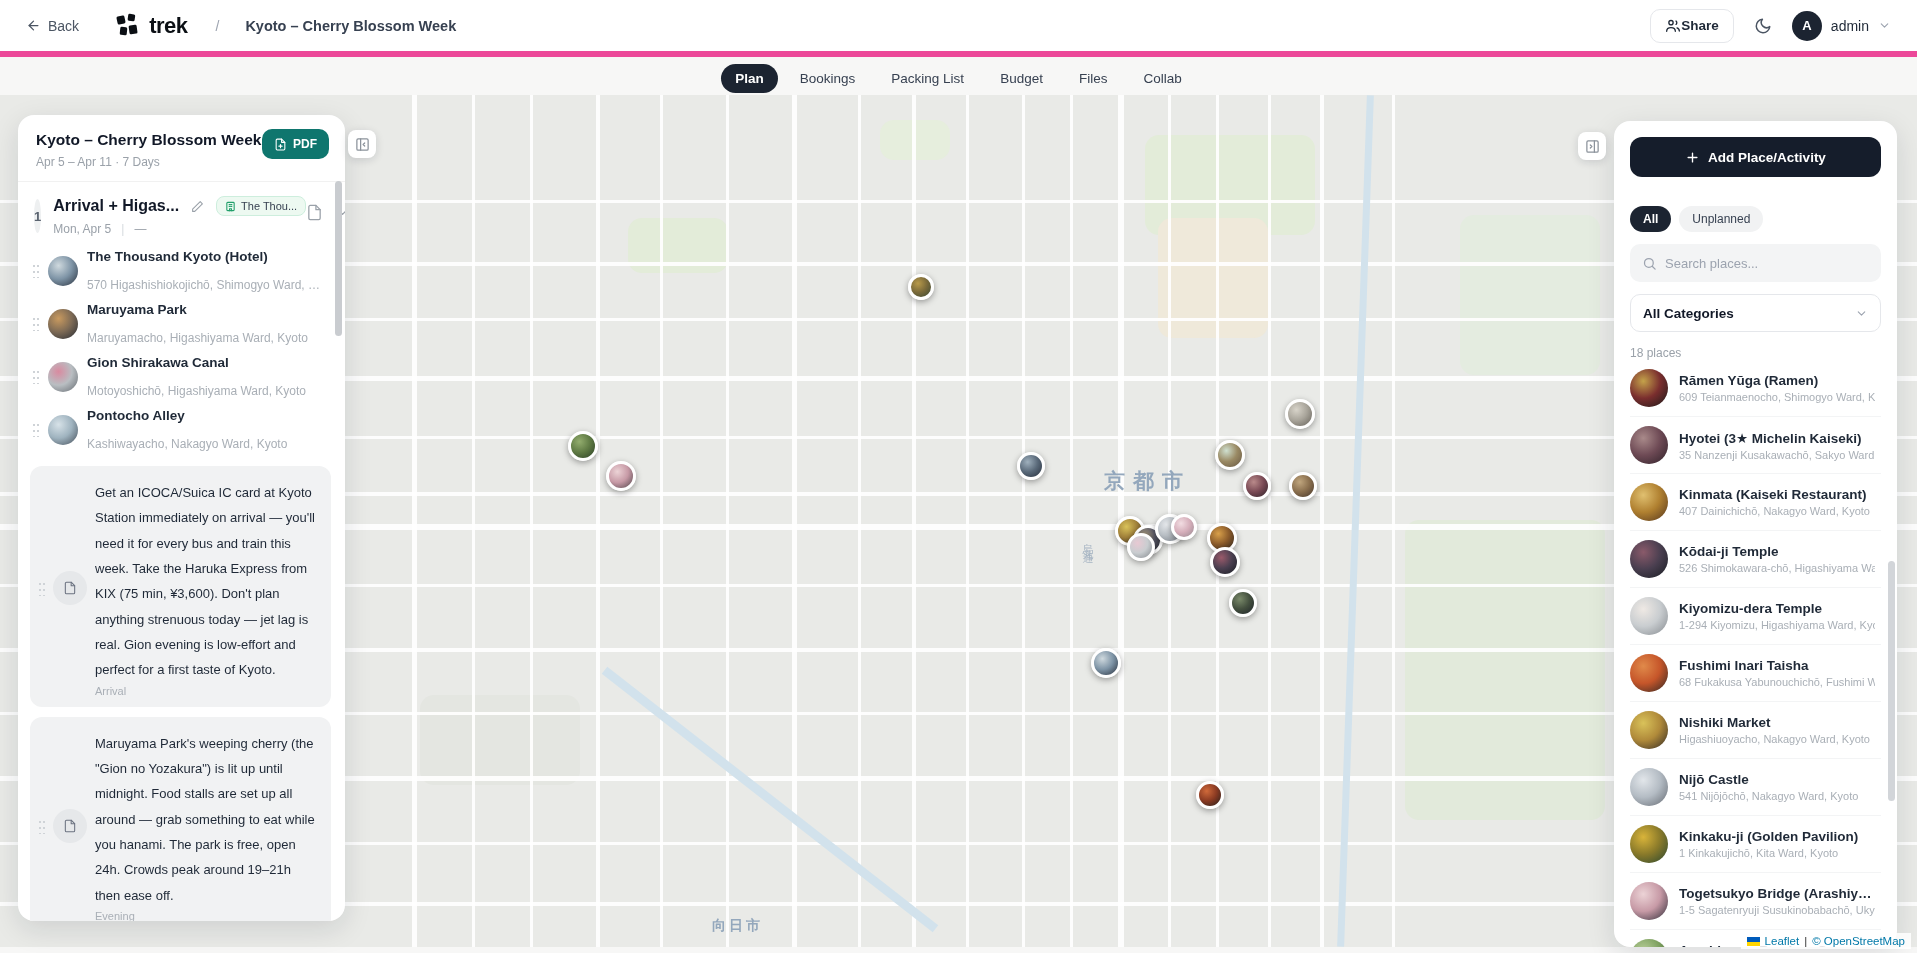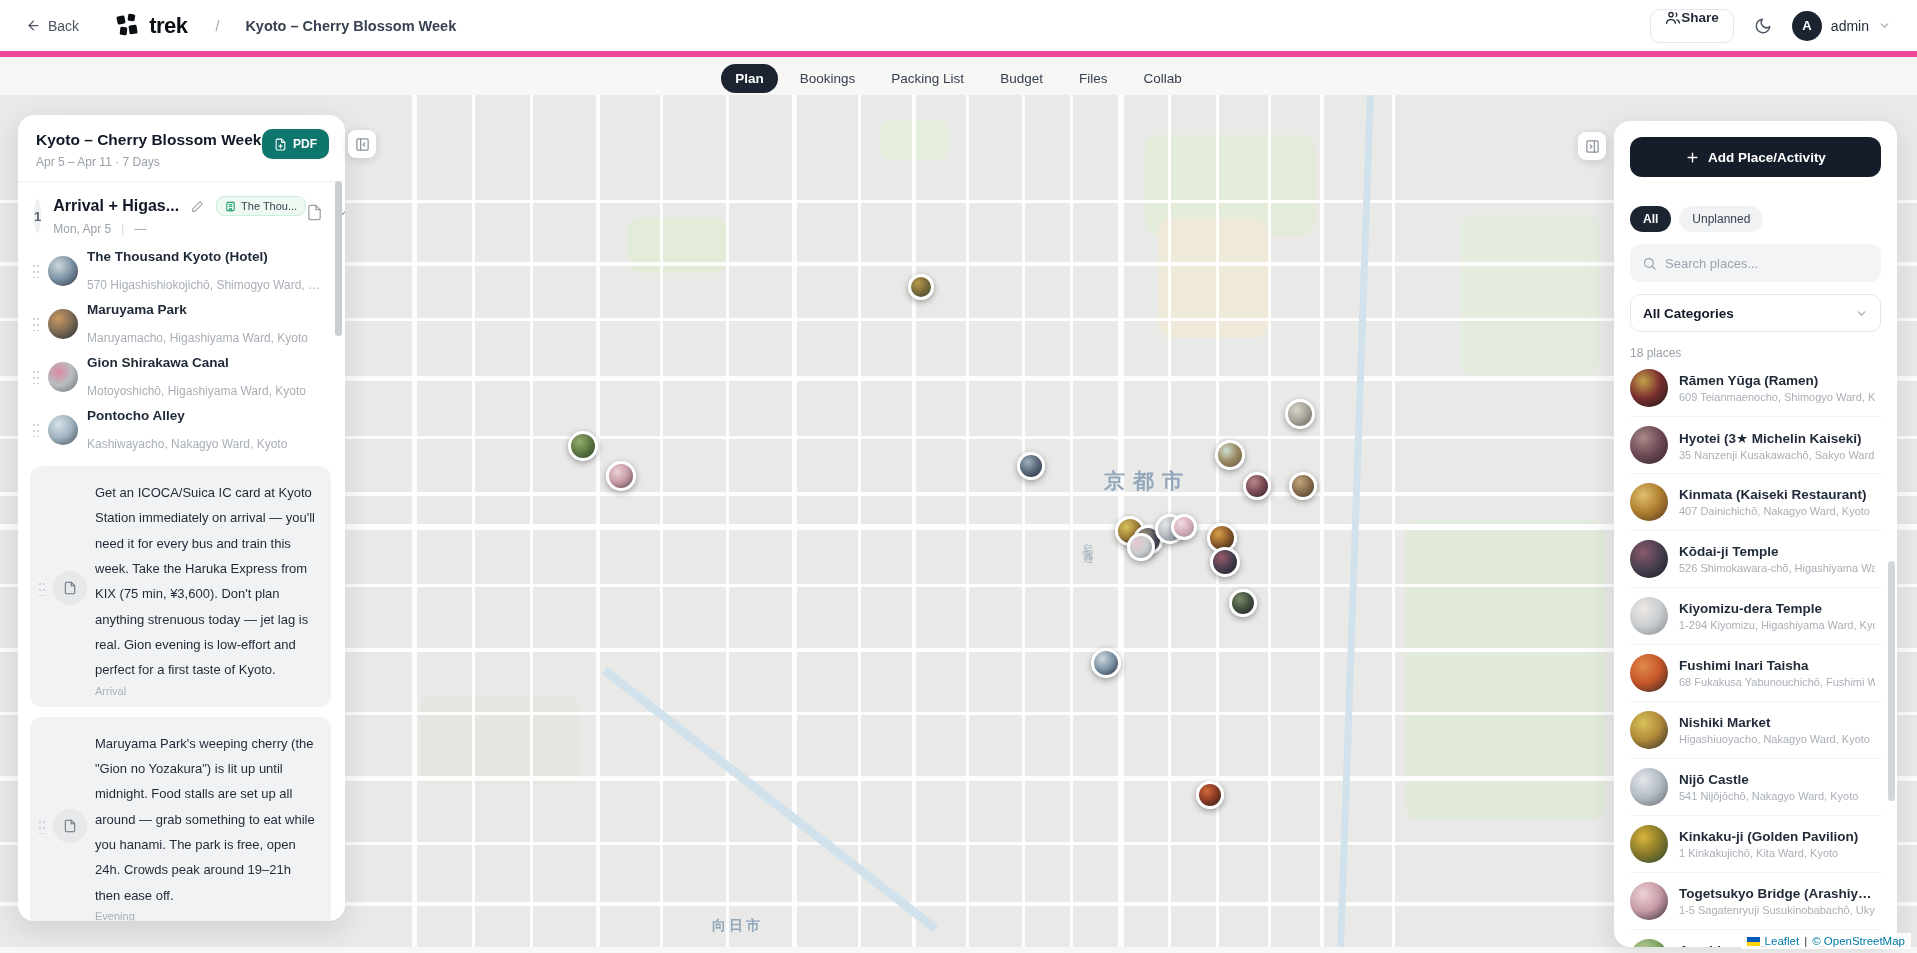--- a/index.html
+++ b/index.html
@@ -5,21 +5,21 @@
   * { margin:0; padding:0; box-sizing:border-box; }
   html,body { width:1917px; height:953px; overflow:hidden; font-family:"Liberation Sans","DejaVu Sans",sans-serif; background:#f7f7f6; }
   .hdr { position:absolute; top:0; left:0; right:0; height:57px; background:#fff; border-bottom:6px solid #ec4899; z-index:30; display:flex; align-items:center; }
   .hdr-left { display:flex; align-items:center; gap:14px; padding-left:26px; }
   .back { display:flex; align-items:center; gap:7px; color:#4b5563; font-size:14px; cursor:pointer; }
   .logo { display:flex; align-items:center; gap:8px; margin-left:22px; }
   .logo-name { font-size:22px; font-weight:bold; color:#0b0f14; letter-spacing:-0.5px; }
   .crumb-sep { color:#9ca3af; font-size:14px; margin-left:14px; }
   .crumb { color:#374151; font-size:14.5px; font-weight:bold; margin-left:12px; }
   .hdr-right { margin-left:auto; display:flex; align-items:center; gap:20px; padding-right:26px; }
-  .share-btn { display:flex; align-items:flex-start; gap:0; border:1px solid #e5e7eb; border-radius:10px; height:34px; padding:0 14px; font-size:13.5px; font-weight:bold; color:#1f2937; background:#fff; cursor:pointer;margin-left:18px; }
+  .share-btn { display:flex; align-items:center; gap:0; border:1px solid #e5e7eb; border-radius:10px; height:34px; padding:0 14px; font-size:13.5px; font-weight:bold; color:#1f2937; background:#fff; cursor:pointer;margin-left:18px; }
   .icon-btn { background:none; border:none; cursor:pointer; display:flex; align-items:center; }
   .user { display:flex; align-items:center; gap:9px; cursor:pointer; }
   .avatar { width:30px; height:30px; border-radius:50%; background:#1c2431; color:#fff; font-size:13px; font-weight:bold; display:flex; align-items:center; justify-content:center; }
   .user-name { font-size:14px; color:#1f2937; }
 
   .tabs { position:absolute; top:64px; left:0; right:0; display:flex; justify-content:center; gap:8px; z-index:25; }
   .tab { font-size:13.5px; color:#374151; padding:7px 14px; border-radius:999px; cursor:pointer; }
   .tab.active { background:#1c2431; color:#fff; font-weight:bold; }
 
   #map { position:absolute; top:95px; left:0; right:0; bottom:6px; background:#e9eae7; overflow:hidden; z-index:1; }

